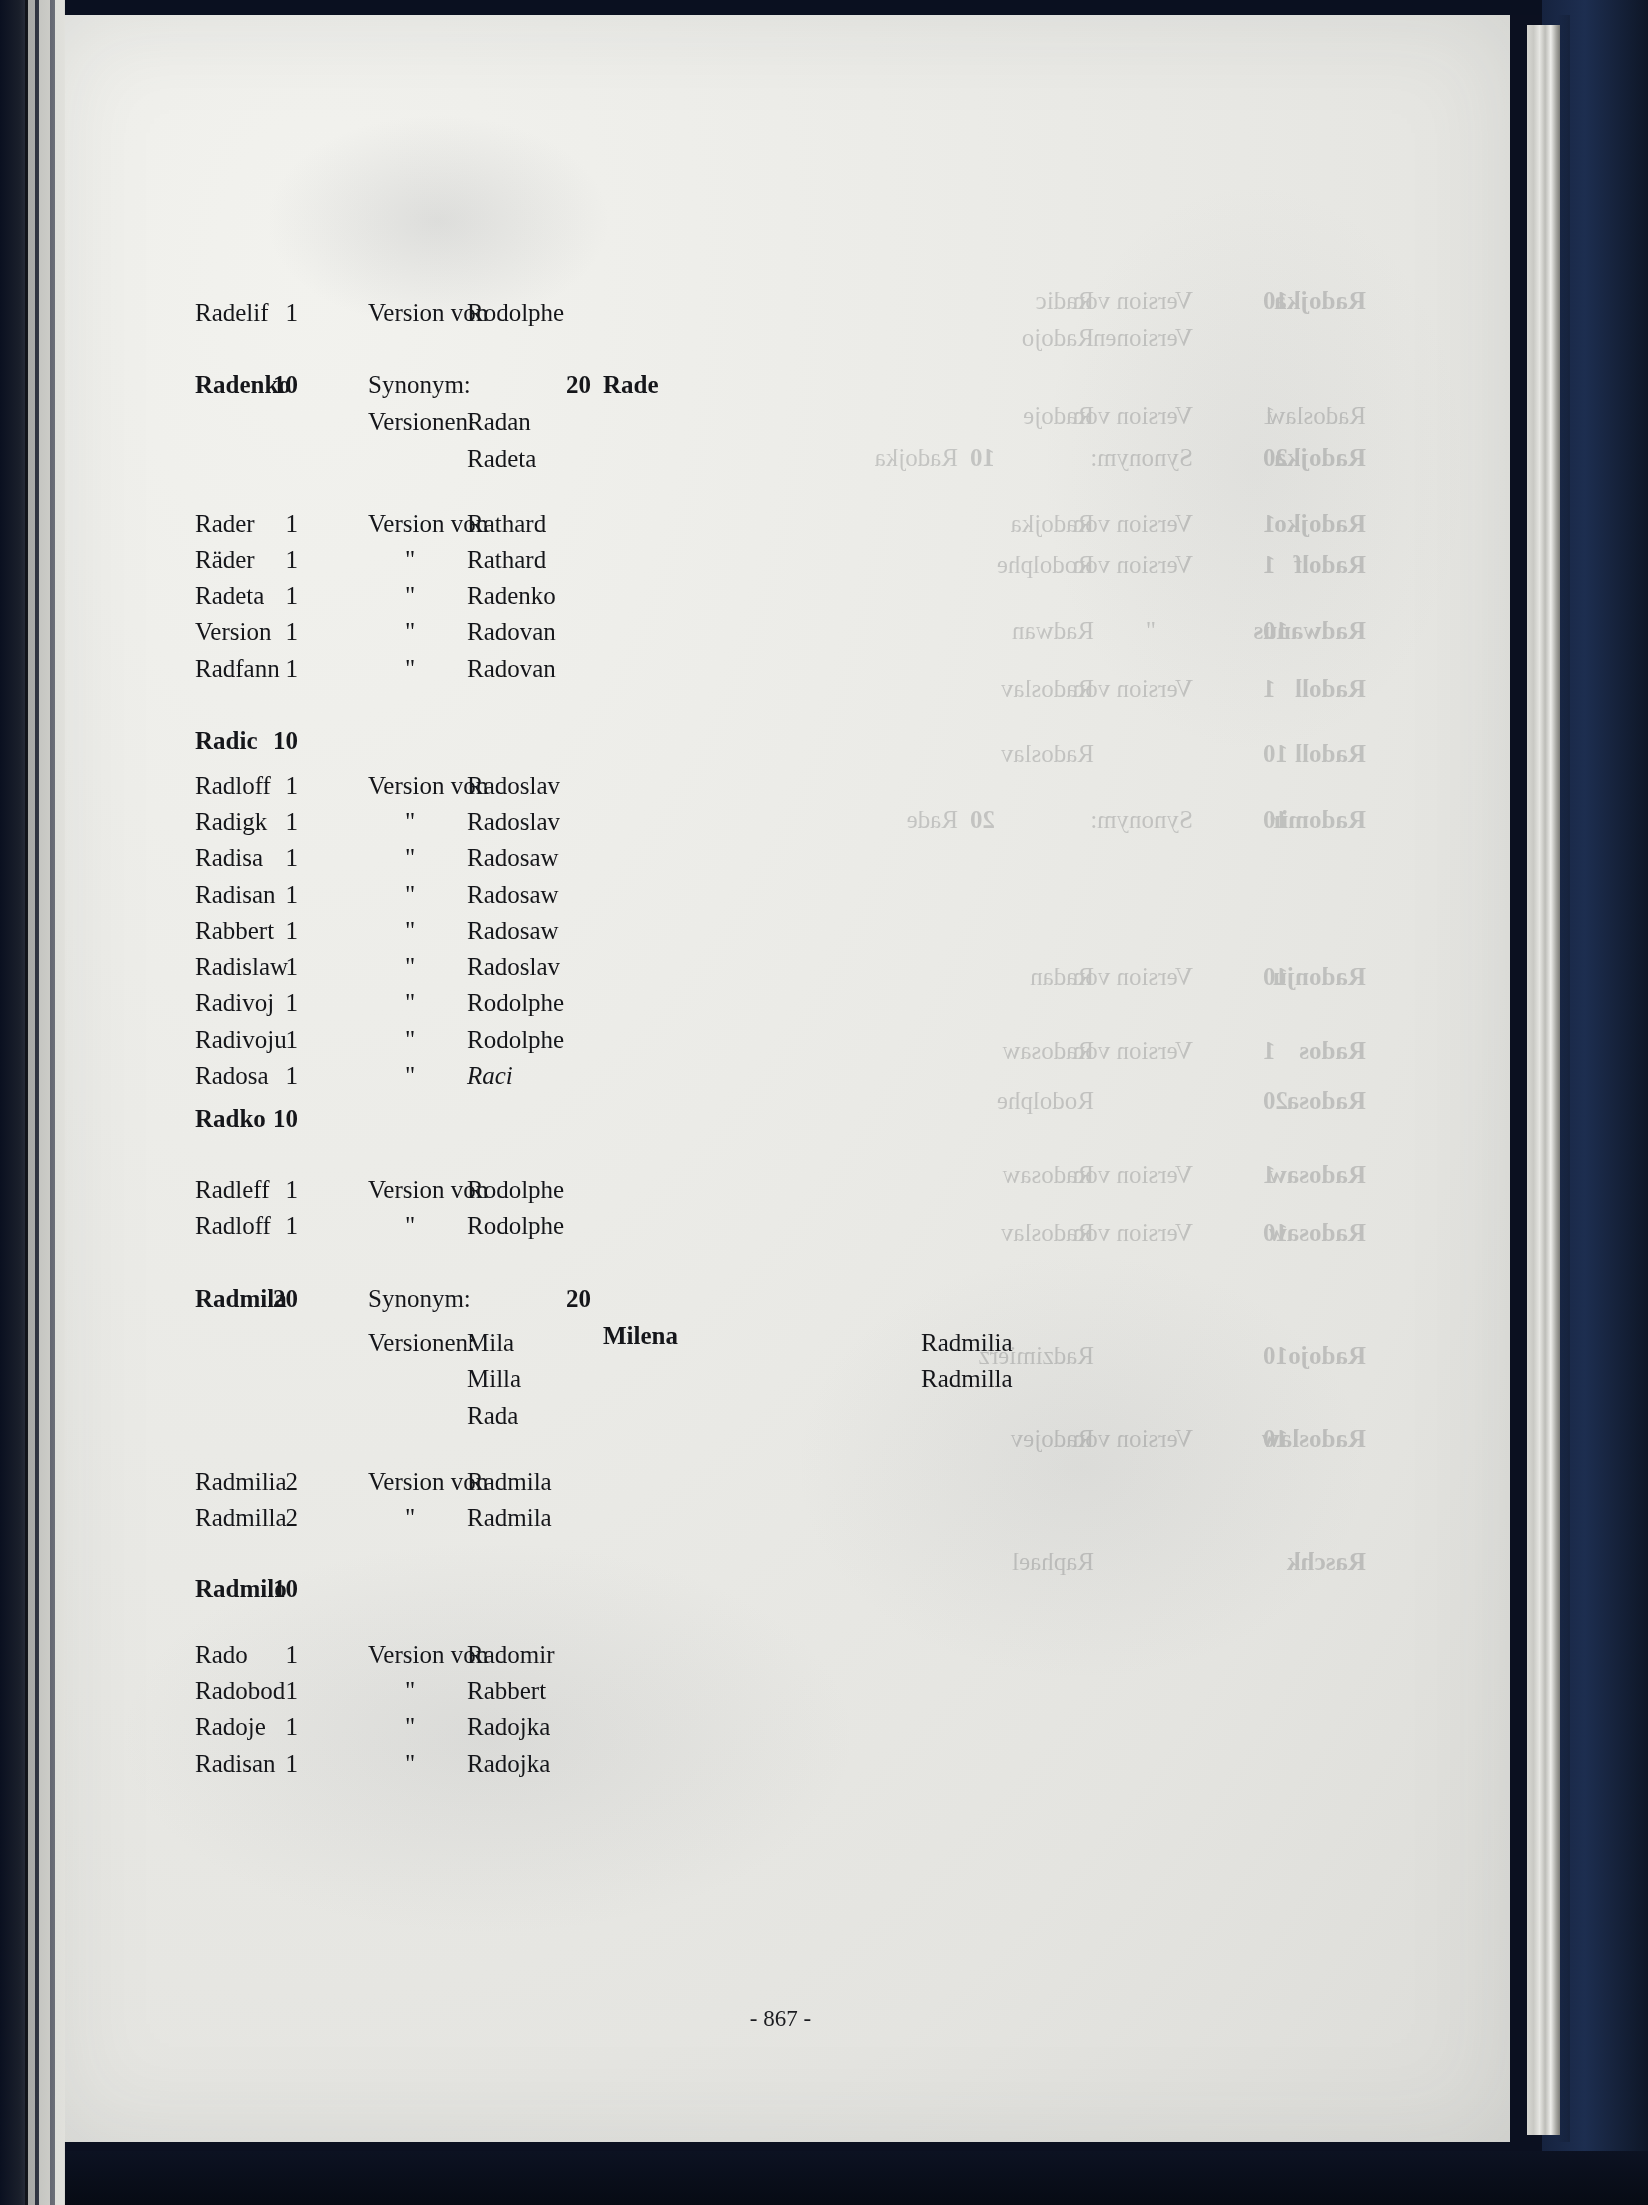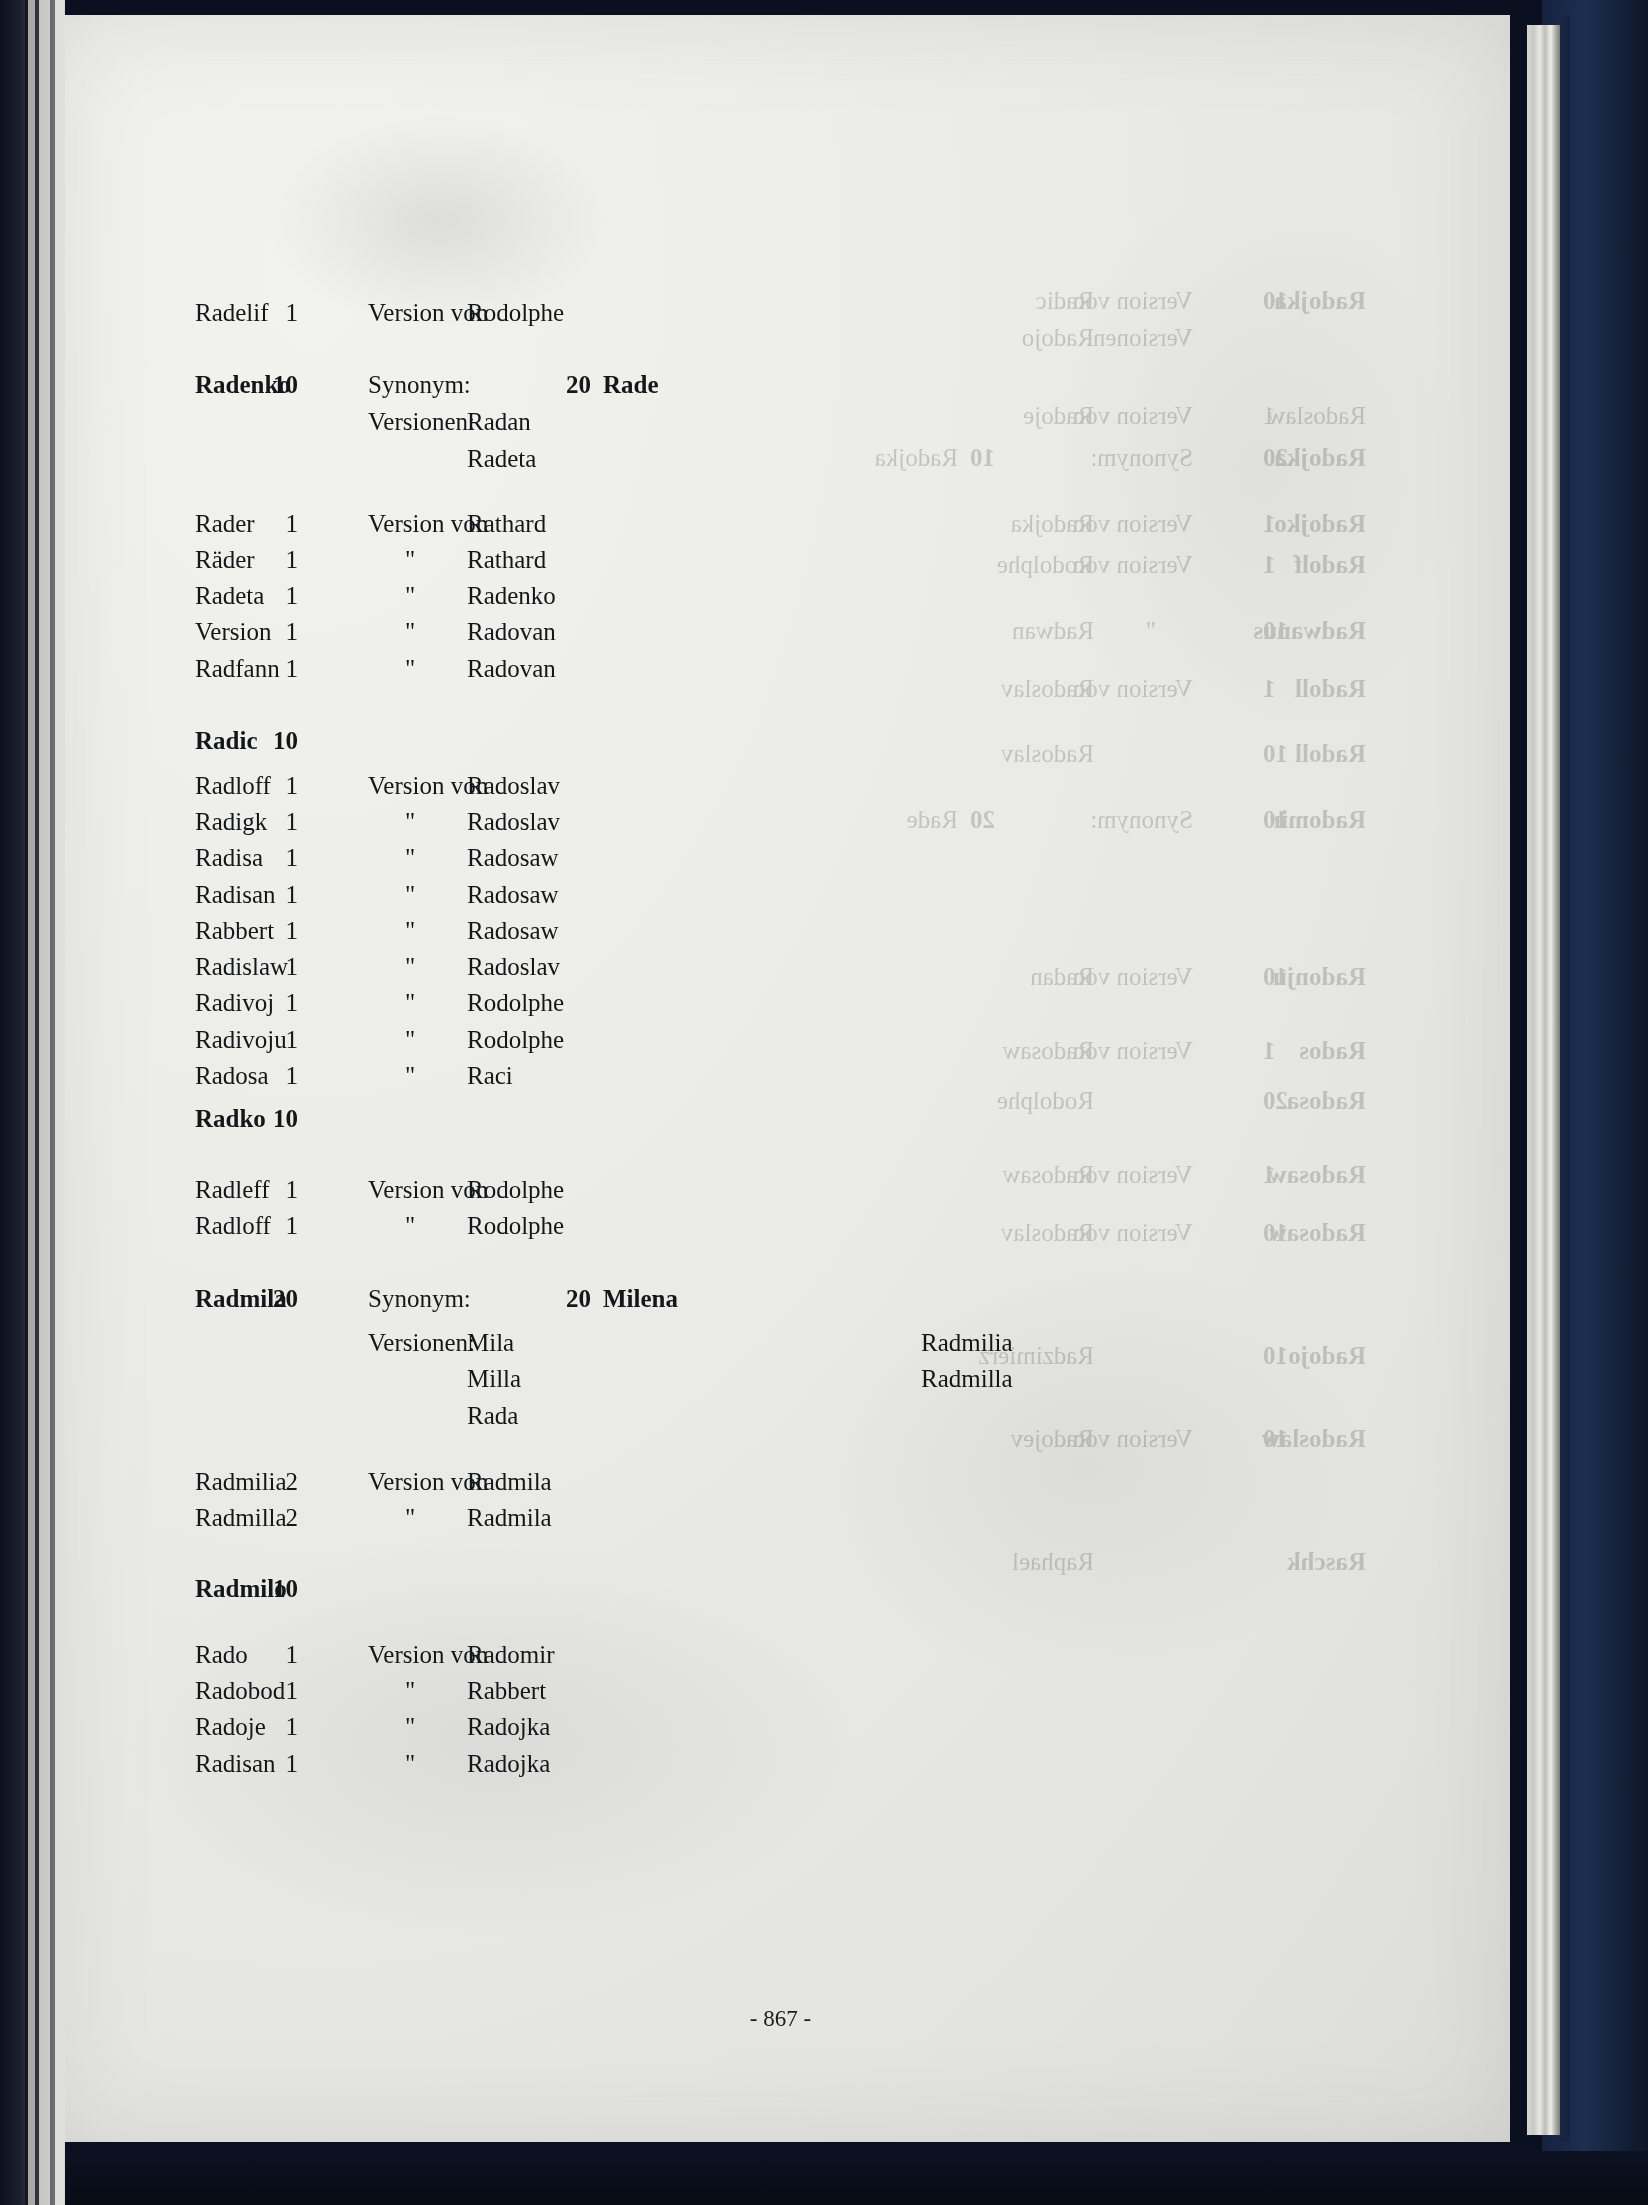--- a/index.html
+++ b/index.html
@@ -408,21 +408,21 @@
         <div class="row" style="top: 1011px;">
           <span class="col-num" style="left: 198px;">1</span>
           <span class="col-name">Radivoju</span>
           <span class="ditto">"</span>
           <span class="col-ref" style="left: 416px;">Rodolphe</span>
         </div>
         <div class="row" style="top: 1047px;">
           <span class="col-num" style="left: 198px;">1</span>
           <span class="col-name">Radosa</span>
           <span class="ditto">"</span>
-          <span class="col-ref" style="left: 416px;">Raci</span>
+          <span class="col-ref" style="left: 416px; font-style: italic;">Raci</span>
         </div>
         <div class="row" style="top: 1090px;">
           <span class="col-num bold" style="left: 198px;">10</span>
           <span class="col-name bold">Radko</span>
         </div>
         <div class="row" style="top: 1161px;">
           <span class="col-num" style="left: 198px;">1</span>
           <span class="col-name">Radleff</span>
           <span class="col-rel">Version von</span>
           <span class="col-ref" style="left: 416px;">Rodolphe</span>
@@ -431,21 +431,21 @@
           <span class="col-num" style="left: 198px;">1</span>
           <span class="col-name">Radloff</span>
           <span class="ditto">"</span>
           <span class="col-ref" style="left: 416px;">Rodolphe</span>
         </div>
         <div class="row" style="top: 1270px;">
           <span class="col-num bold" style="left: 198px;">20</span>
           <span class="col-name bold">Radmila</span>
           <span class="col-rel">Synonym:</span>
           <span class="bold" style="position: absolute; left: 515px;">20</span>
-          <span class="col-ref bold" style="left: 552px;">Milena</span>
+          <span class="col-ref bold" style="left: 552px; margin-top: 37px;">Milena</span>
         </div>
         <div class="row" style="top: 1314px;">
           <span class="col-rel">Versionen:</span>
           <span class="col-ref" style="left: 416px;">Mila</span>
           <span class="col-ref2" style="left: 870px;">Radmilia</span>
         </div>
         <div class="row" style="top: 1350px;">
           <span class="col-ref" style="left: 416px;">Milla</span>
           <span class="col-ref2" style="left: 870px;">Radmilla</span>
         </div>

